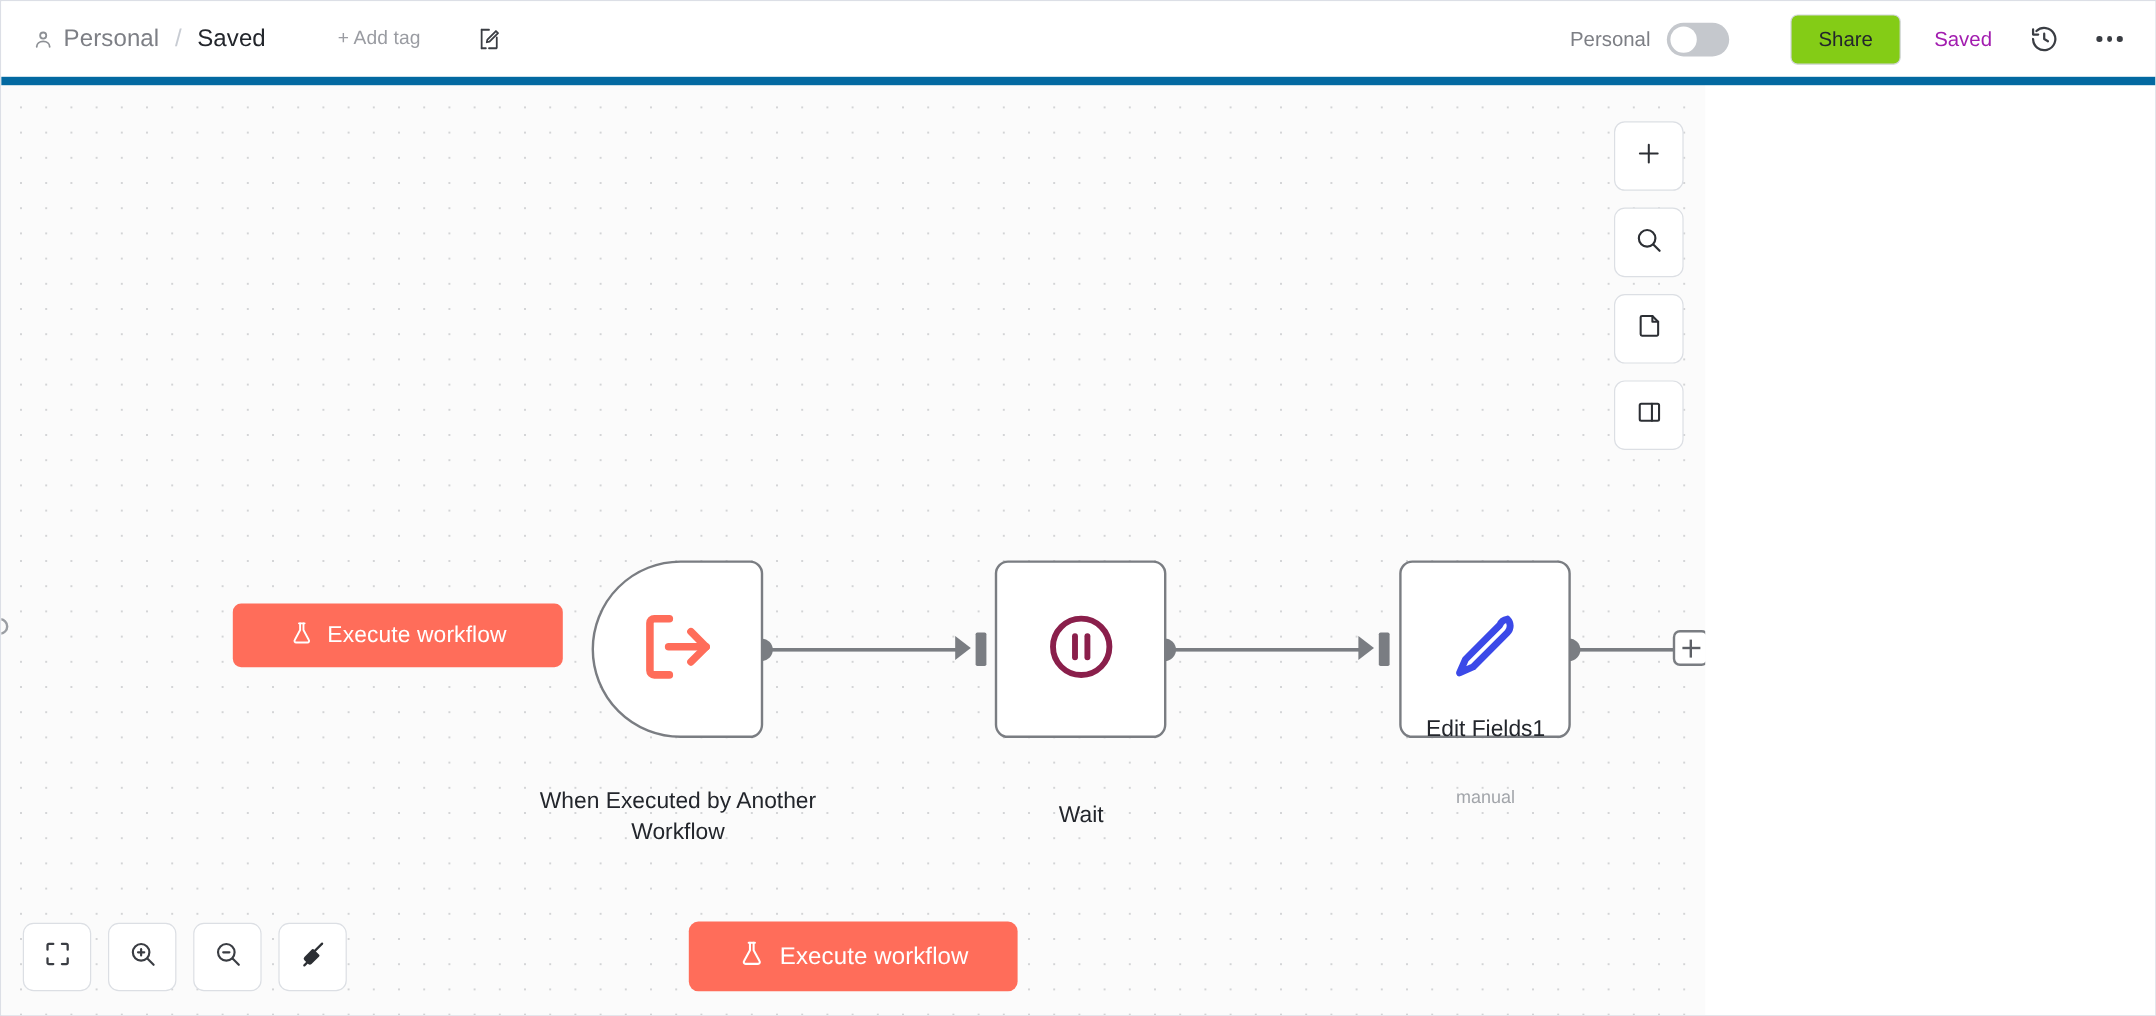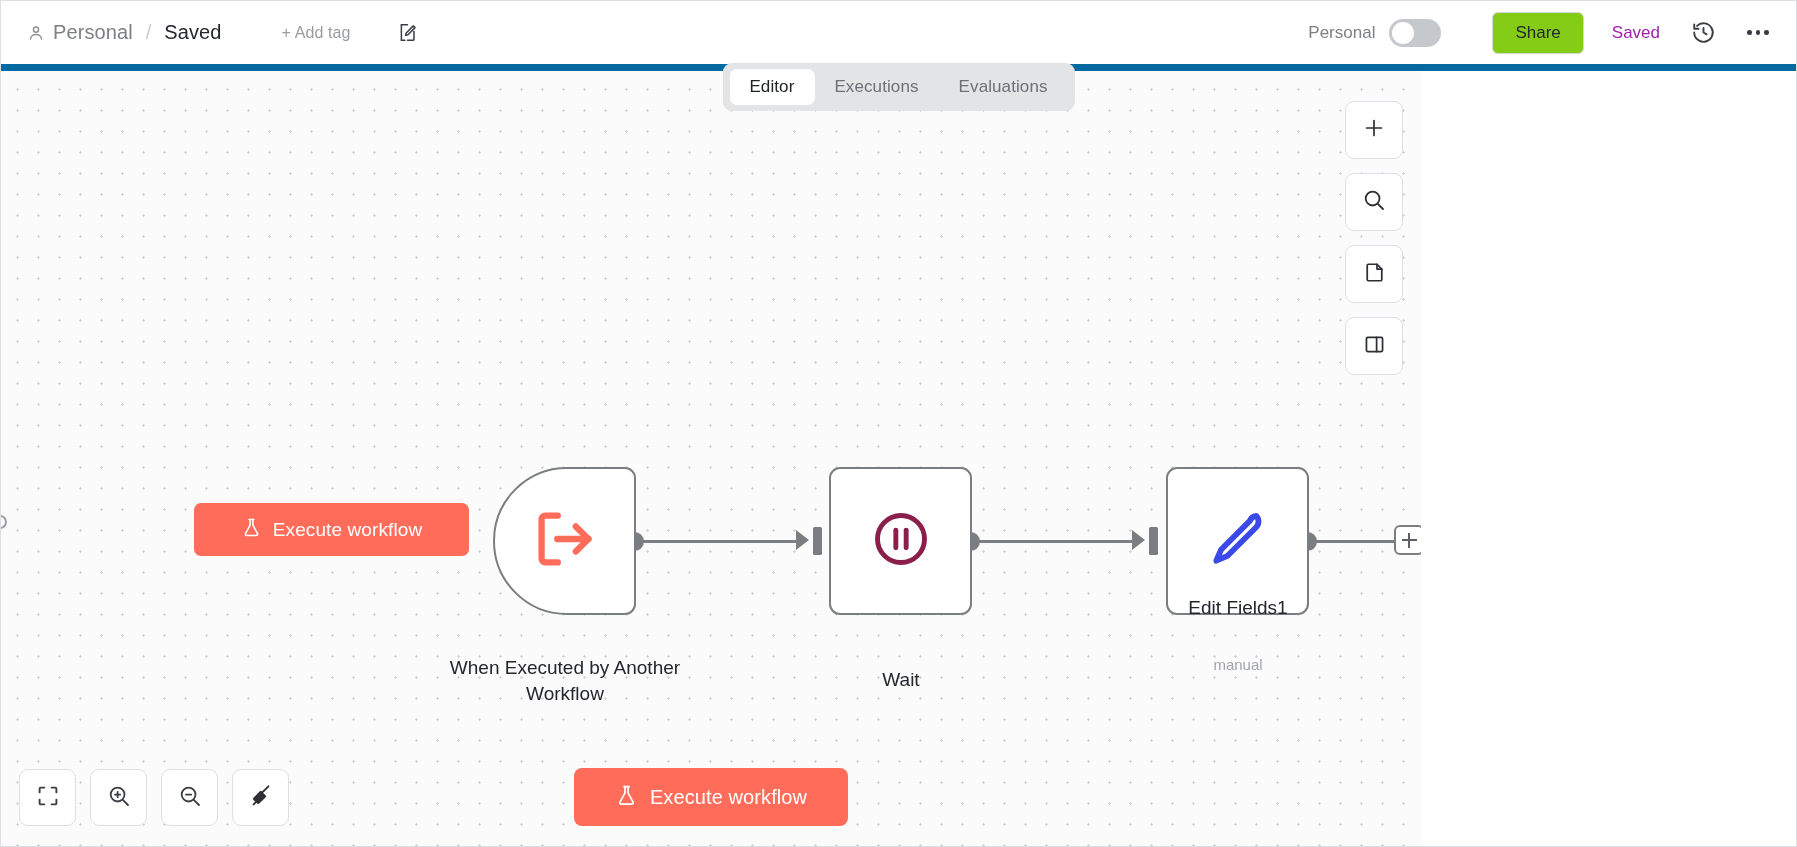--- a/index.html
+++ b/index.html
@@ -259,25 +259,20 @@
         </svg>
       </span>
       <span class="dots-btn">
         <i></i>
         <i></i>
         <i></i>
       </span>
     </div>
   </div>
 
-  <div class="tabs-wrap">
-    <div class="tab active">Editor</div>
-    <div class="tab">Executions</div>
-    <div class="tab">Evaluations</div>
-  </div>
 
   <div class="canvas">
 
     <div class="left-stub"></div>
 
     <div class="exec-trigger-btn">
       <span>
         <svg width="21" height="21" viewBox="0 0 24 24" fill="none" stroke="#ffffff" stroke-width="1.8" stroke-linecap="round" stroke-linejoin="round">
           <path d="M9.3 2.8h5.4"></path>
           <path d="M10.4 2.8v6.4L5.3 18.6a1.6 1.6 0 0 0 1.4 2.5h10.6a1.6 1.6 0 0 0 1.4-2.5l-5.1-9.4V2.8"></path>

